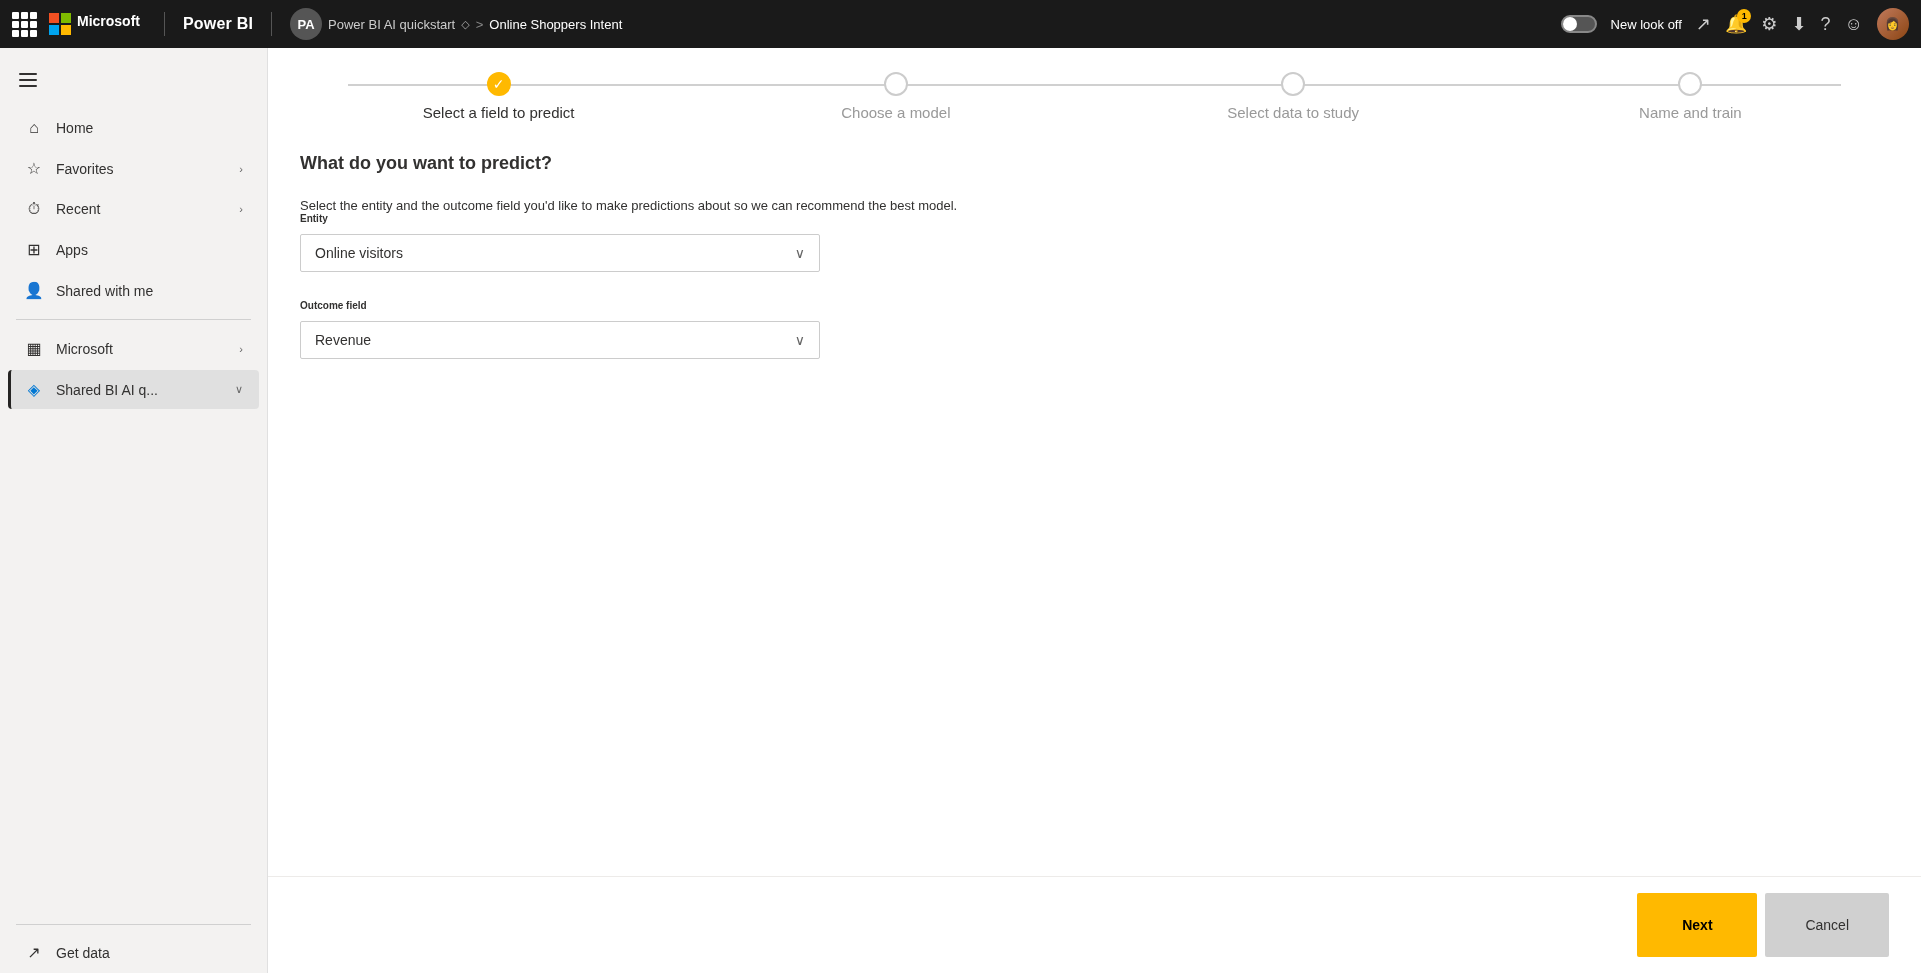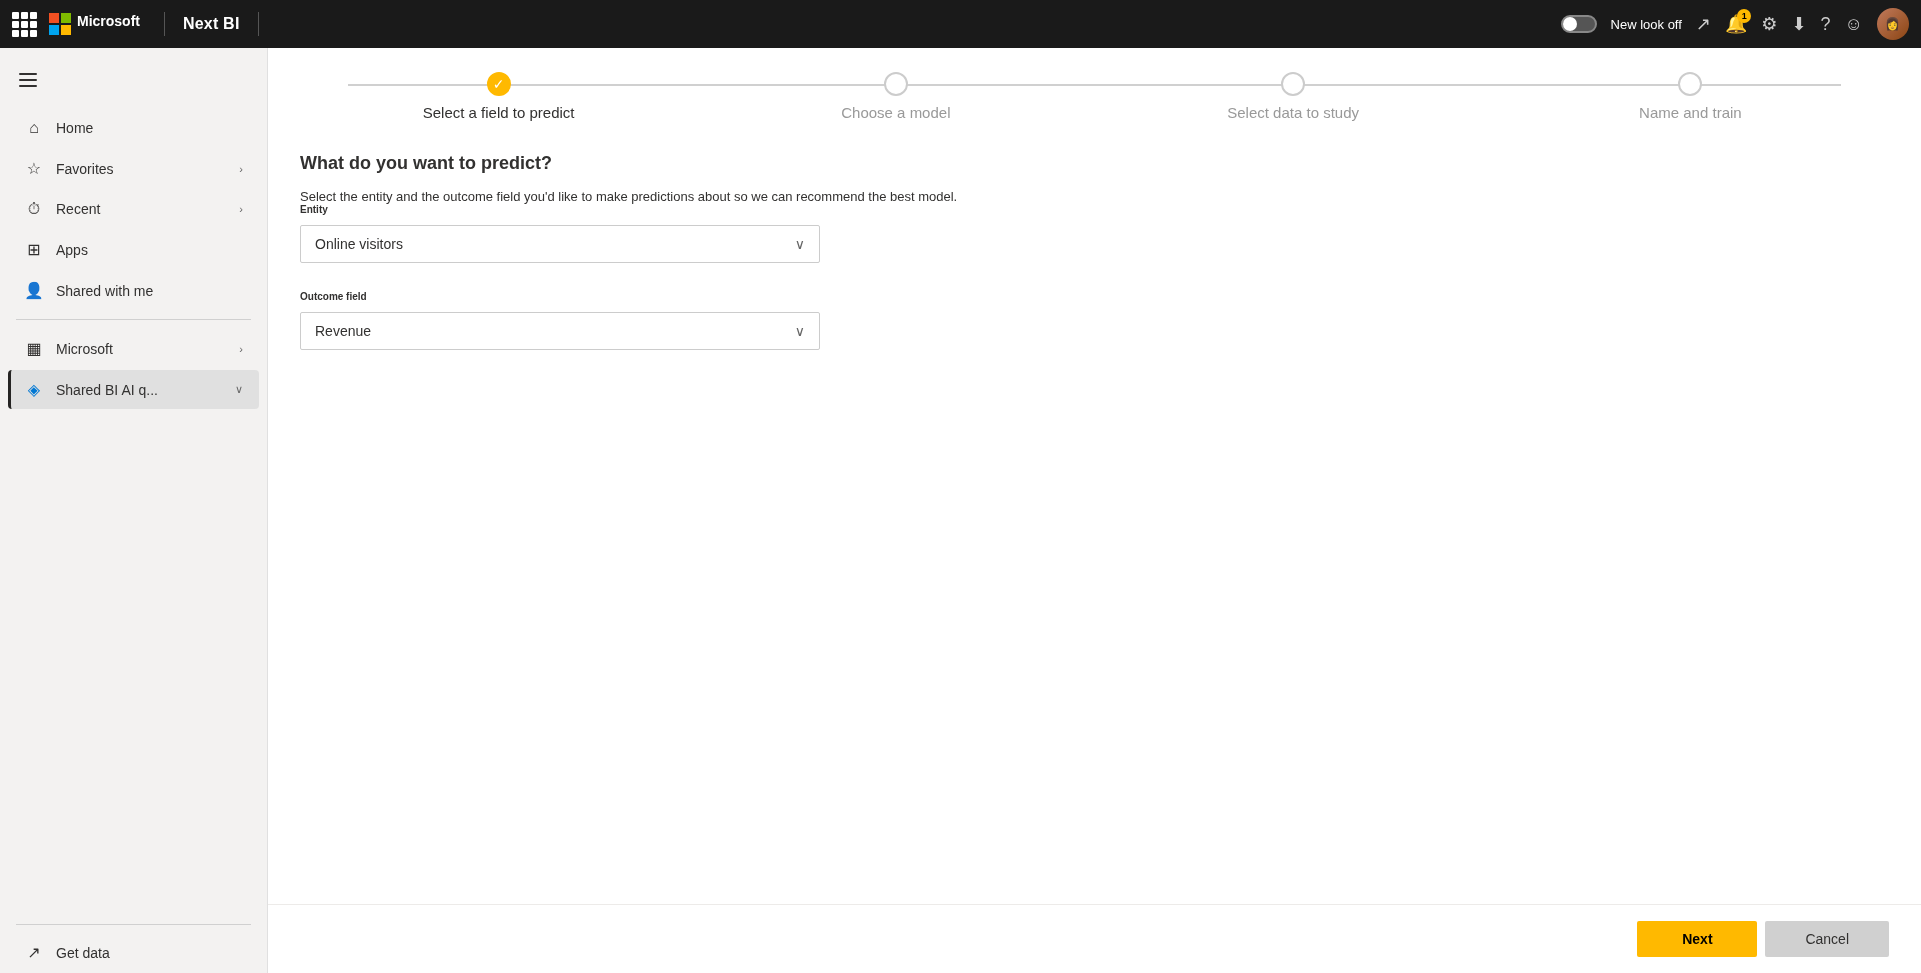--- a/index.html
+++ b/index.html
@@ -219,21 +219,21 @@
     
     .content {
       flex: 1;
       padding: 16px 32px;
       overflow-y: auto;
     }
     .content-title {
       font-size: 18px;
       font-weight: 600;
       color: #323130;
-      margin-bottom: 15px;
+      margin-bottom: 24px;
     }
     .content-subtitle {
       font-size: 13px;
       color: #323130;
     }
     .field-label {
       font-size: 10px;
       font-weight: 600;
       color: #323130;
       margin-bottom: 10px;
@@ -273,21 +273,21 @@
       font-size: 14px;
       font-weight: 600;
       cursor: pointer;
       border-radius: 2px;
       min-width: 120px;
     }
     .btn-cancel {
       background: #d0d0d0;
       color: #323130;
       border: none;
-      padding: 10px 40px;
+      padding: 24px 40px;
       font-size: 14px;
       font-weight: 500;
       cursor: pointer;
       border-radius: 2px;
       min-width: 120px;
     }
   </style>
 </head>
 <body>
 
@@ -306,22 +306,31 @@
   <div class="topnav-logo">
     <div class="ms-logo">
       <div class="ms-logo-f ms-r"></div>
       <div class="ms-logo-f ms-g"></div>
       <div class="ms-logo-f ms-b"></div>
       <div class="ms-logo-f ms-y"></div>
     </div>
     <span style="color:#fff;font-size:14px;font-weight:600;">Microsoft</span>
   </div>
   <div class="topnav-divider"></div>
-  <span class="topnav-product">Next BI</span>
+  <span class="topnav-product">Power BI</span>
   <div class="topnav-divider"></div>
+  <div class="topnav-breadcrumb">
+    <div class="topnav-workspace-icon">
+      <span>PA</span>
+    </div>
+    <span class="topnav-breadcrumb-text">Power BI AI quickstart</span>
+    <span class="topnav-diamond">◇</span>
+    <span class="topnav-breadcrumb-sep">&gt;</span>
+    <span class="topnav-breadcrumb-current">Online Shoppers Intent</span>
+  </div>
   <div class="topnav-actions">
     <div class="toggle-container">
       <div class="toggle-track">
         <div class="toggle-thumb" style="left:0;"></div>
       </div>
       <span class="toggle-label">New look off</span>
     </div>
     <button class="topnav-icon-btn" title="Expand">↗</button>
     <button class="topnav-icon-btn" title="Notifications">
       🔔

